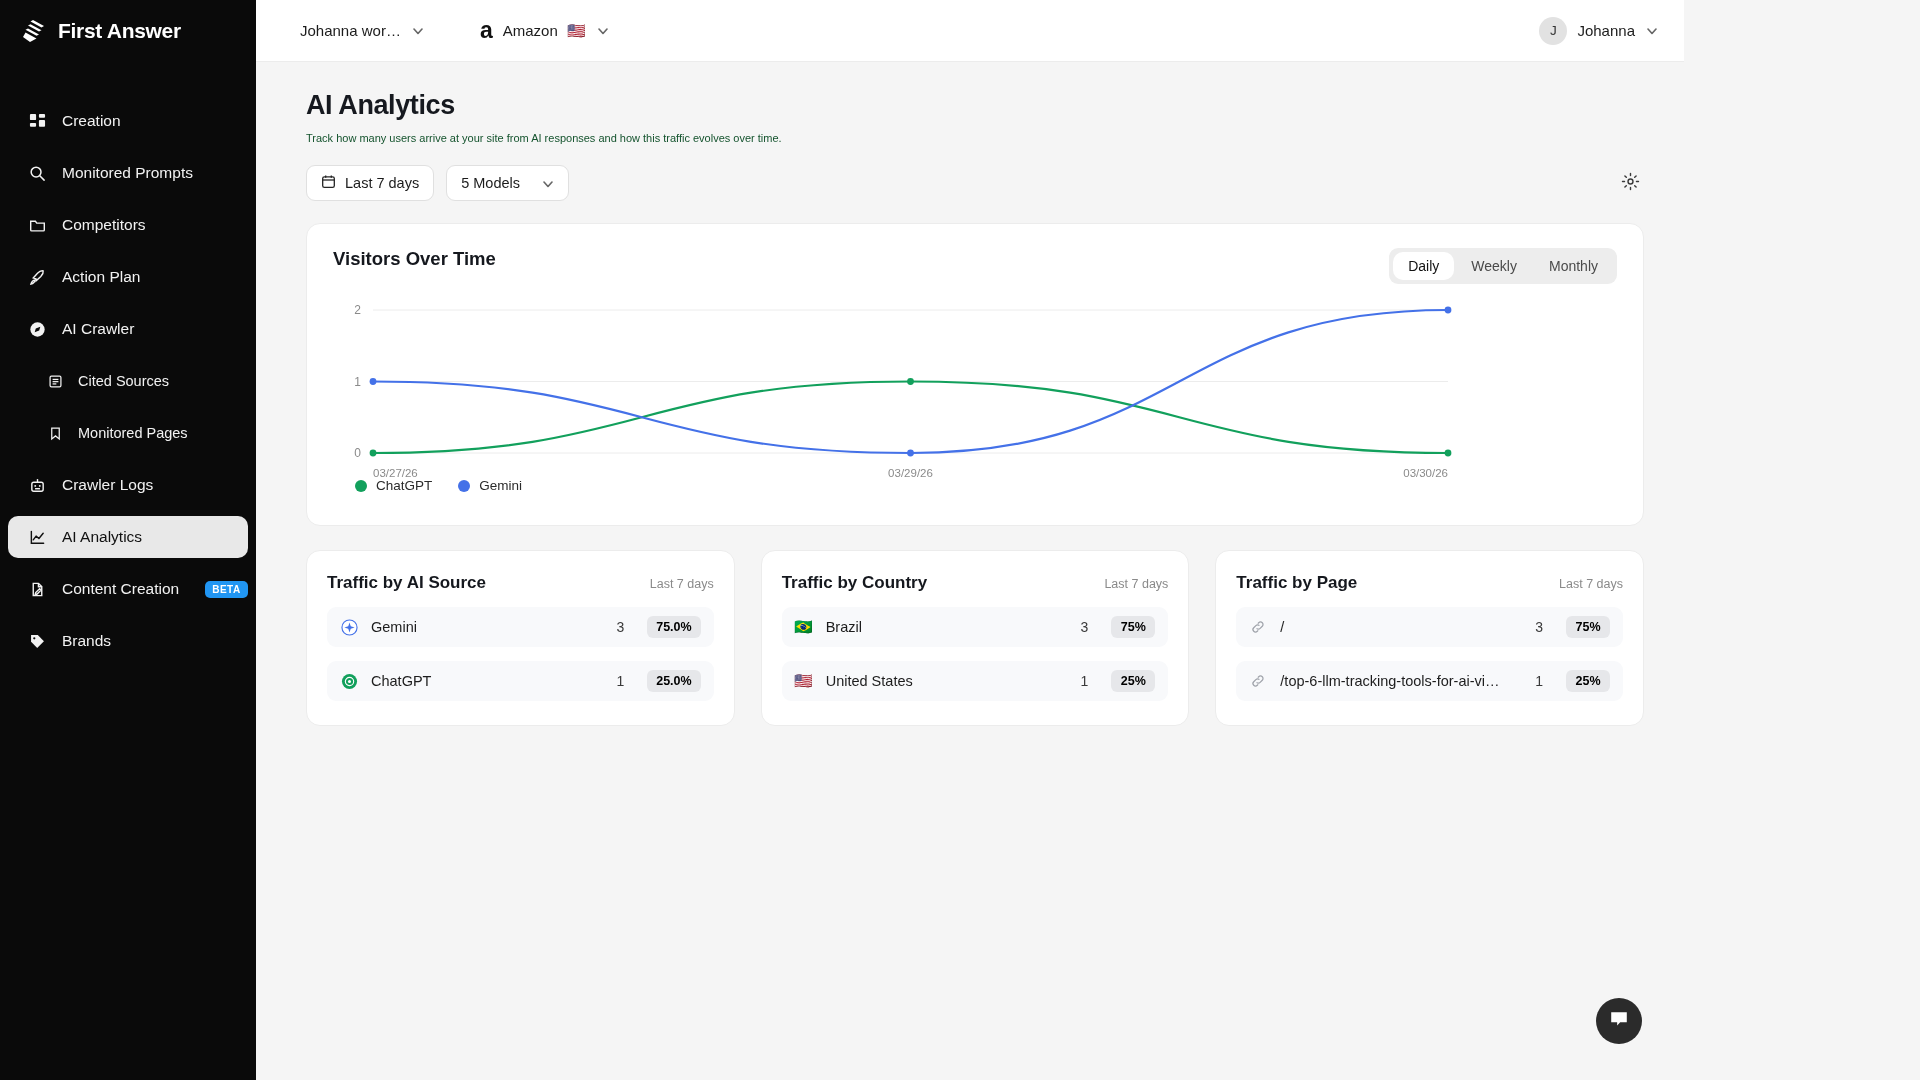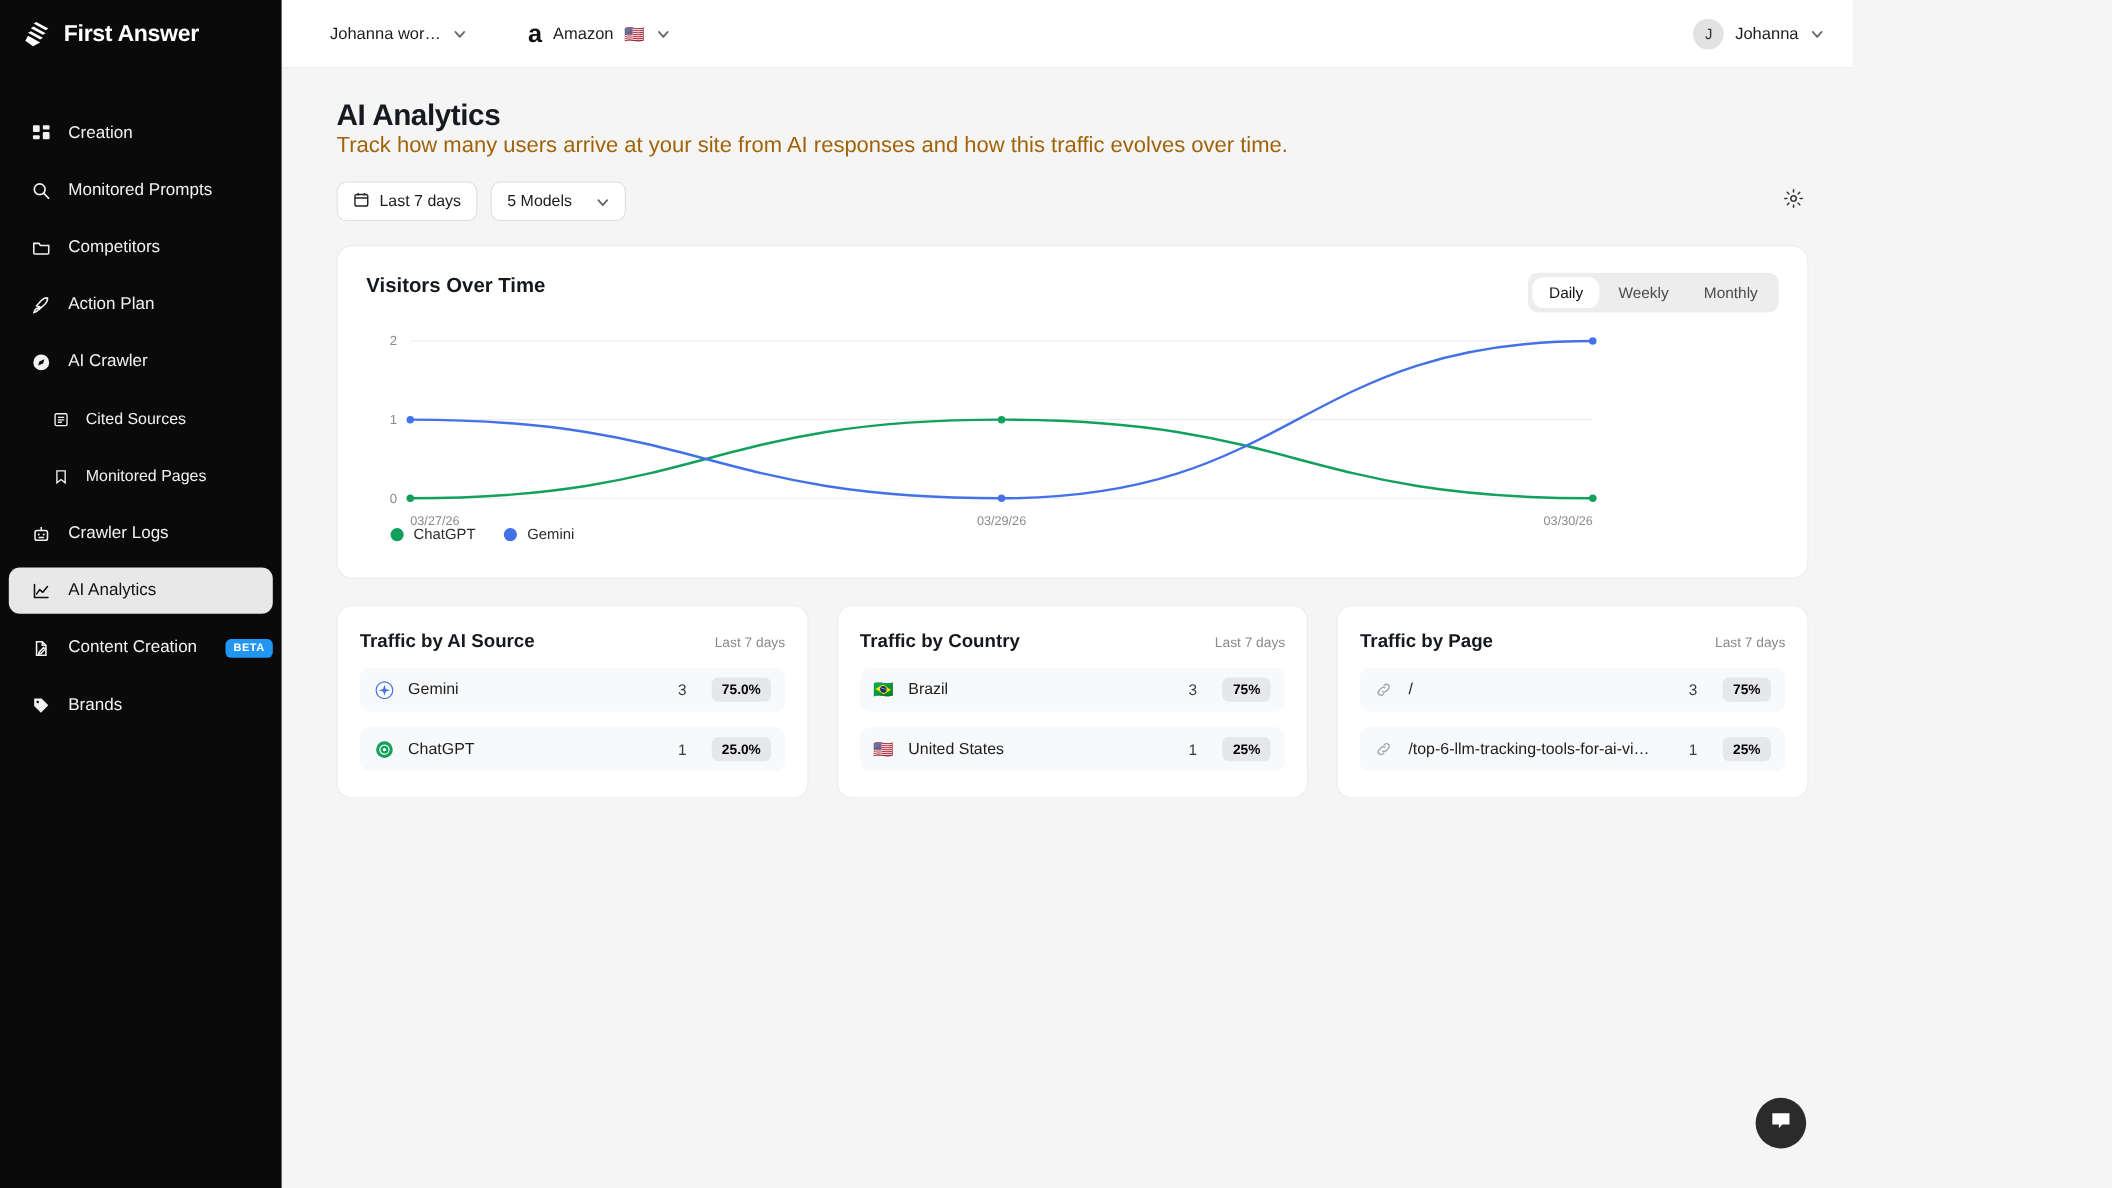--- a/index.html
+++ b/index.html
@@ -61,21 +61,21 @@
   .flag { font-size: 15px; }
   .spacer { flex: 1; }
   .avatar {
     width: 28px; height: 28px; border-radius: 50%; background: #e2e2e2;
     display: flex; align-items: center; justify-content: center;
     font-size: 13.5px; color: #333; font-weight: 500;
   }
 
   .content { padding: 28px 40px 0 50px; overflow: hidden; }
   .page-title { font-size: 27px; font-weight: bold; color: #16191f; letter-spacing: -0.4px; }
-  .page-sub { font-size: 20px; color: #a16207; }
+  .page-sub { font-size: 11px; color: #14532d; margin-top: 11px; }
 
   .filters { display: flex; align-items: center; gap: 12px; margin-top: 21px; }
   .filter-btn {
     background: #ffffff; border: 1px solid #e0e0e0; border-radius: 9px;
     height: 36px; display: flex; align-items: center; gap: 9px;
     padding: 0 14px; font-size: 14.5px; color: #1b1b1b; cursor: pointer;
   }
   .filter-btn .chev { margin-left: 12px; }
   .gear-btn {
     margin-left: auto; width: 28px; height: 28px; cursor: pointer;

